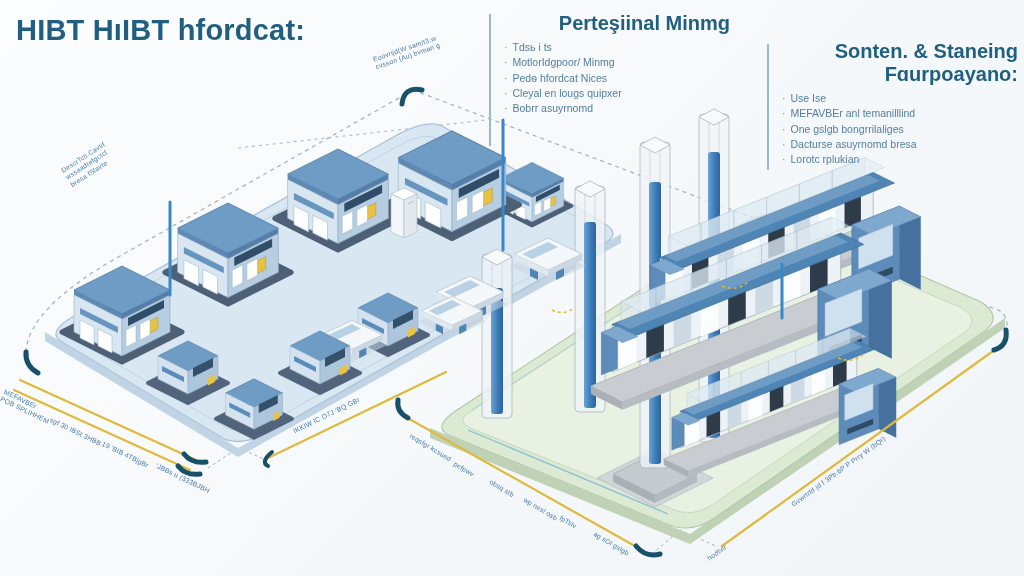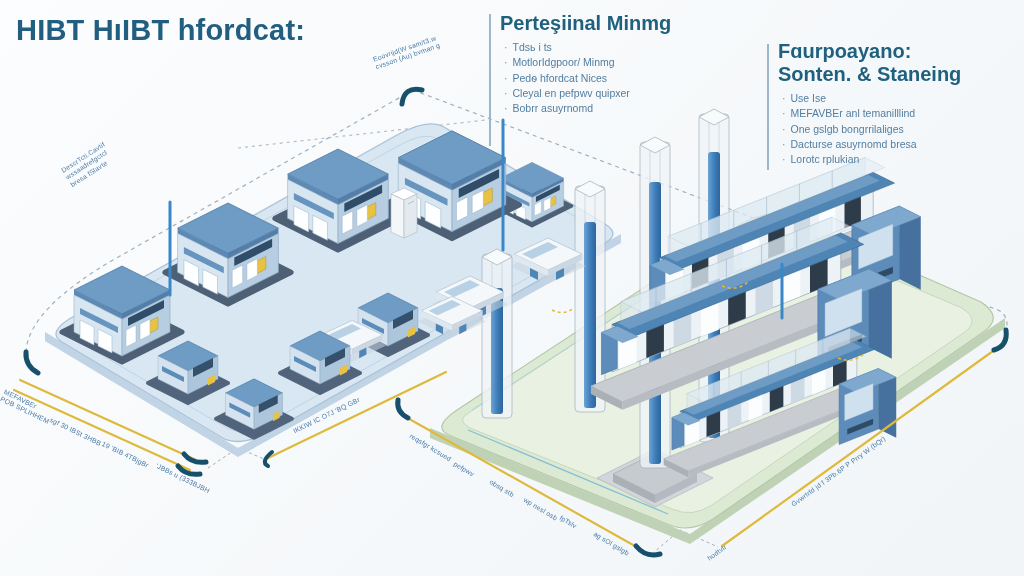--- a/index.html
+++ b/index.html
@@ -1,21 +1,21 @@
 <!DOCTYPE html>
 <html><head>
 <meta charset="utf-8">
 <style>
   html,body{margin:0;padding:0;width:1024px;height:576px;overflow:hidden;
     background:#f8fafc;font-family:"Liberation Sans",sans-serif;}
   .stage{position:relative;width:1024px;height:576px;background:linear-gradient(135deg,#fcfdfe 0%,#f5f8fa 60%,#f1f5f7 100%);padding-left:13px;}
   svg.scene{position:absolute;left:0;top:0;}
   .title{position:absolute;left:16px;top:12px;font-size:29px;font-weight:bold;
     color:#215e80;line-height:36px;letter-spacing:.2px;}
-  .panel{position:absolute;}
+  .panel{position:absolute;text-align:right;}
   .panel .hd{font-size:20px;font-weight:bold;color:#20607f;line-height:23px;}
   .panel ul{list-style:none;margin:7px 0 0 4px;padding:0;}
   .panel li{font-size:10.5px;line-height:10.5px;color:#527ea1;margin:0 0 4.8px;display:flex;gap:5px;}
   .panel li .b{color:#6d93ad;}
   .vline{position:absolute;width:1.5px;background:#9db6c9;}
   .rlabel{position:absolute;font-size:6.8px;line-height:8.4px;color:#4679a8;
     white-space:pre-line;transform-origin:0 0;letter-spacing:.2px;}
 </style>
 </head>
 <body>
@@ -229,33 +229,33 @@
     <li>
           <span class="b">·</span>
           <span>MotlorIdgpoor/ Minmg</span>
         </li>
     <li>
           <span class="b">·</span>
           <span>Pedѳ hfordcat Nices</span>
         </li>
     <li>
           <span class="b">·</span>
-          <span>Cleyal en pefpwv quipxer</span>
+          <span>Cleyal en lougs quipxer</span>
         </li>
     <li>
           <span class="b">·</span>
           <span>Bobrr asuyrnomd</span>
         </li>
   </ul>
 </div>
 
 <div class="vline" style="left:767px;top:44px;height:126px;"></div>
 <div class="panel" style="left:778px;top:40px;width:240px;">
+  <div class="hd">Sonten. &amp; Staneing</div>
   <div class="hd">Fɑurpoayano:</div>
-  <div class="hd">Sonten. &amp; Staneing</div>
   <ul>
     <li>
           <span class="b">·</span>
           <span>Use Ise</span>
         </li>
     <li>
           <span class="b">·</span>
           <span>MEFAVBEr anl temanilllind</span>
         </li>
     <li>

